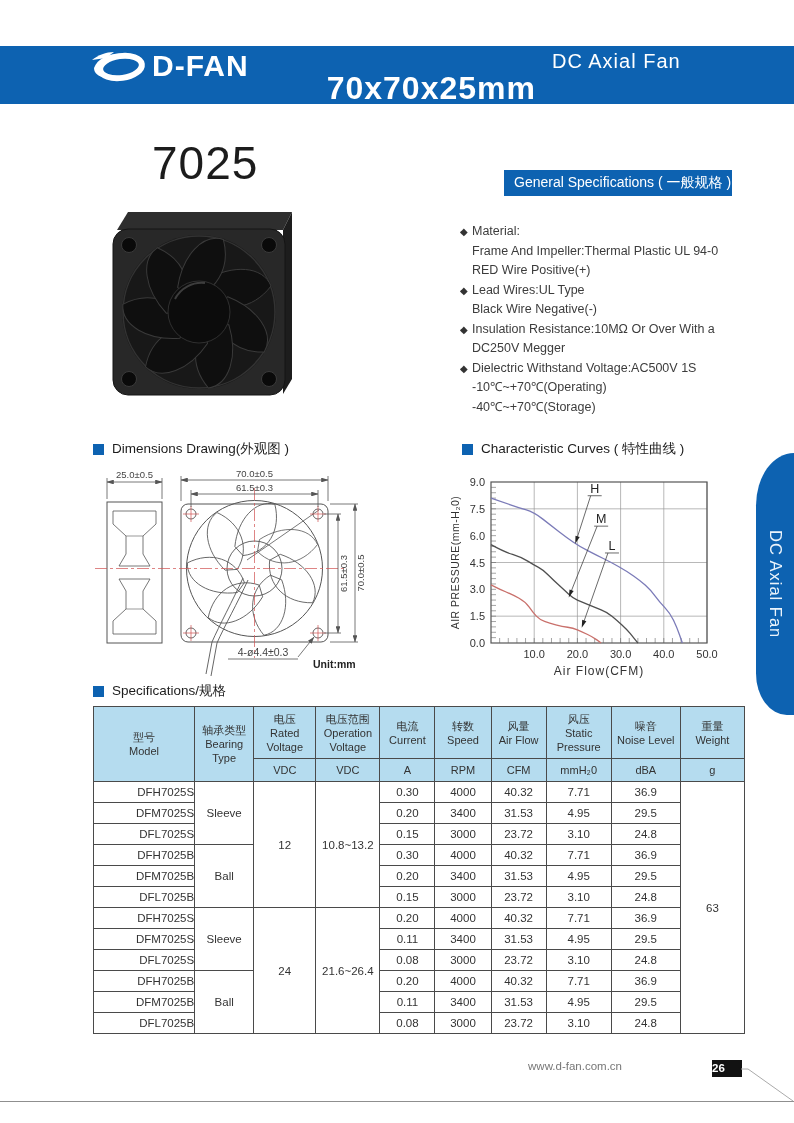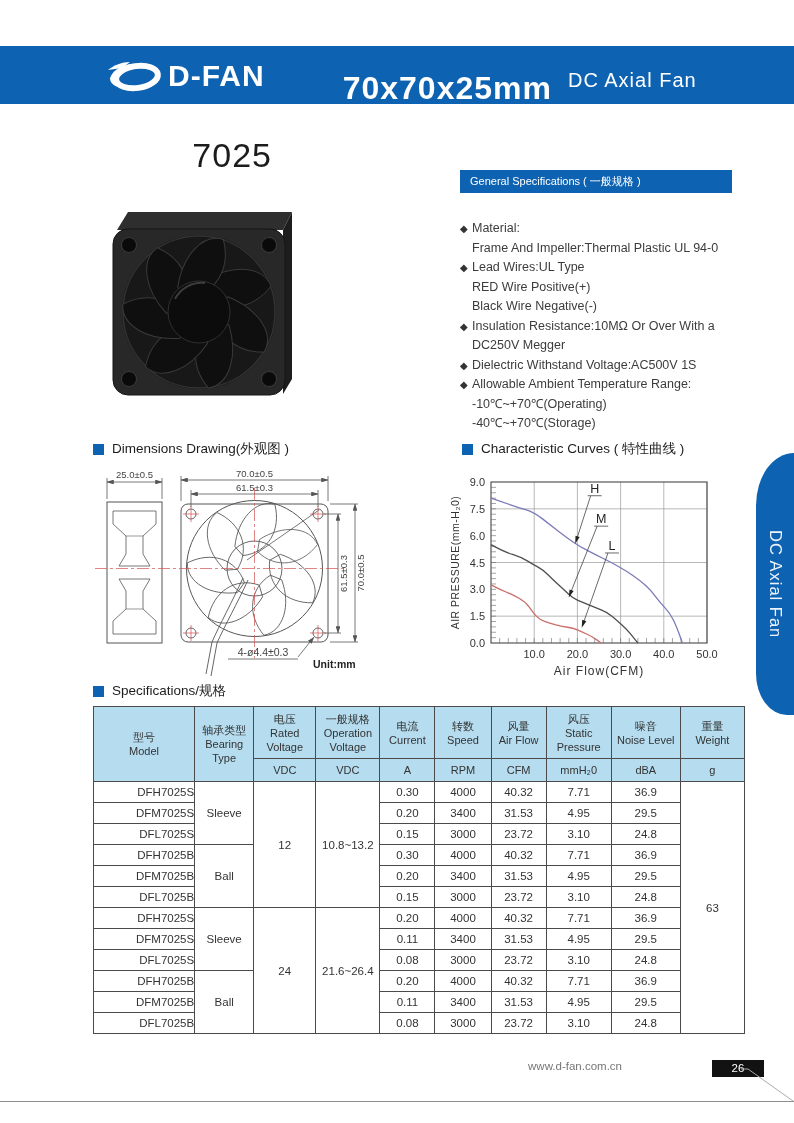--- a/index.html
+++ b/index.html
@@ -2,34 +2,34 @@
 <html><head>
 <meta charset="utf-8">
 <style>
   * { margin:0; padding:0; box-sizing:border-box; }
   html,body { background:#ffffff; }
   body { font-family:"Liberation Sans", sans-serif; }
   .page { position:relative; width:794px; height:1123px; background:#fff; overflow:hidden; }
 
   
   .band { position:absolute; left:0; top:46px; width:794px; height:58px; background:#0d62b1; }
-  .band-inner { position:absolute; left:108px; top:0; height:60px; display:flex; align-items:center; }
+  .band-inner { position:absolute; left:92px; top:0; height:60px; display:flex; align-items:flex-start; }
   .logo-wrap { display:flex; align-items:center; }
   .logo-text { color:#fff; font-size:30px; font-weight:bold; letter-spacing:1px; margin-left:6px; }
   .band-title { color:#fff; font-size:32px; font-weight:bold; margin-left:78px; letter-spacing:1px;margin-top:24px; }
   .band-sub { color:#fff; font-size:20px; margin-left:16px; position:relative; top:4px; letter-spacing:1px; }
 
   
-  .model-heading { position:absolute; left:152px; top:136px; width:120px; text-align:right;
-                   font-size:34px; color:#1c1c1c; letter-spacing:1px; }
+  .model-heading { position:absolute; left:152px; top:136px; width:120px; text-align:left;
+                   font-size:46px; color:#1c1c1c; letter-spacing:1px; }
   .photo { position:absolute; left:105px; top:203px; }
 
   
   .gs { position:absolute; left:460px; top:170px; width:272px; }
-  .gs-title { background:#0d62b1; color:#fff; font-size:11px; padding:4px 0 4px 10px; }
+  .gs-title { background:#0d62b1; color:#fff; font-size:14px; padding:4px 0 4px 10px;margin-left:44px; }
   .gs-list { margin-top:26px; }
   .gs-line { font-size:12.5px; color:#3c3c3c; line-height:19.5px; padding-left:12px; }
   .gs-line .gs-bullet { margin-left:-12px; display:inline-block; width:12px; font-size:10px; color:#333; }
 
   
   .sec-title { position:absolute; font-size:13.5px; color:#1c1c1c; display:flex; align-items:center; }
   .sec-sq { width:11px; height:11px; background:#0d62b1; display:inline-block; margin-right:8px; }
 
   
   .tab { position:absolute; right:0; top:453px; width:38px; height:262px; background:#0d62b1;
@@ -41,22 +41,22 @@
   table.spec { border-collapse:collapse; table-layout:fixed; width:652px; border:1.5px solid #444; }
   table.spec th, table.spec td { border:1px solid #4a4a4a; text-align:center; vertical-align:middle; font-weight:normal; }
   table.spec thead th { background:#b5dcef; color:#333; font-size:11px; line-height:14px; }
   table.spec .hdr-main { height:52px; }
   table.spec .hdr-unit th { height:23px; }
   table.spec tbody td { height:21px; font-size:11.5px; color:#333; background:#fff; }
   table.spec td.c-model { text-align:right; padding-left:9px; }
 
   
   .foot-site { position:absolute; right:172px; top:1060px; font-size:11.5px; color:#777; }
-  .foot-page { position:absolute; left:712px; top:1060px; width:52px; height:17px; background:#121212;
-               color:#fff; font-size:11.5px; font-weight:normal; text-align:center; line-height:17px; }
+  .foot-page { position:absolute; left:712px; top:1060px; width:30px; height:17px; background:#121212;
+               color:#fff; font-size:11.5px; font-weight:bold; line-height:17px; }
   .foot-rule { position:absolute; left:0; top:1101px; width:794px; border-top:1px solid #8f8f8f; }
   .foot-diag { position:absolute; left:740px; top:1062px; }
 </style>
 </head>
 <body>
 
 <div class="page">
 
   <div class="band">
     <div class="band-inner">
@@ -100,27 +100,26 @@
       <circle cx="24" cy="176" r="7.5" fill="#0a0a0a" stroke="#3a3a3a"></circle>
       <circle cx="164" cy="176" r="7.5" fill="#0a0a0a" stroke="#3a3a3a"></circle>
     </svg>
   </div>
 
   <div class="gs">
     <div class="gs-title">General Specifications ( 一般规格 )</div>
     <div class="gs-list">
         <div class="gs-line"><span class="gs-bullet">◆</span><span>Material:</span></div>
         <div class="gs-line"><span class="gs-bullet"></span><span>Frame And Impeller:Thermal Plastic UL 94-0</span></div>
+        <div class="gs-line"><span class="gs-bullet"></span><span>RED Wire Positive(+)</span></div>
         <div class="gs-line"><span class="gs-bullet">◆</span><span>Lead Wires:UL Type</span></div>
-        <div class="gs-line"><span class="gs-bullet"></span><span>RED Wire Positive(+)</span></div>
         <div class="gs-line"><span class="gs-bullet"></span><span>Black Wire Negative(-)</span></div>
         <div class="gs-line"><span class="gs-bullet">◆</span><span>Insulation Resistance:10MΩ Or Over With a</span></div>
         <div class="gs-line"><span class="gs-bullet"></span><span>DC250V Megger</span></div>
         <div class="gs-line"><span class="gs-bullet">◆</span><span>Dielectric Withstand Voltage:AC500V 1S</span></div>
-        <div class="gs-line"><span class="gs-bullet">◆</span><span>Allowable Ambient Temperature Range:</span></div>
         <div class="gs-line"><span class="gs-bullet"></span><span>-10℃~+70℃(Operating)</span></div>
         <div class="gs-line"><span class="gs-bullet"></span><span>-40℃~+70℃(Storage)</span></div>
       </div>
   </div>
 
   <div class="sec-title" style="left:93px; top:440px;">
     <span class="sec-sq"></span>
     <span>Dimensions Drawing(外观图 )</span>
   </div>
   <div class="sec-title" style="left:462px; top:440px;">
@@ -324,21 +323,21 @@
             </th>
             <th rowspan="2">
               <div>轴承类型</div>
               <div>Bearing Type</div>
             </th>
             <th>
               <div>电压</div>
               <div>Rated Voltage</div>
             </th>
             <th>
-              <div>一般规格</div>
+              <div>电压范围</div>
               <div>Operation Voltage</div>
             </th>
             <th>
               <div>电流</div>
               <div>Current</div>
             </th>
             <th>
               <div>转数</div>
               <div>Speed</div>
             </th>

